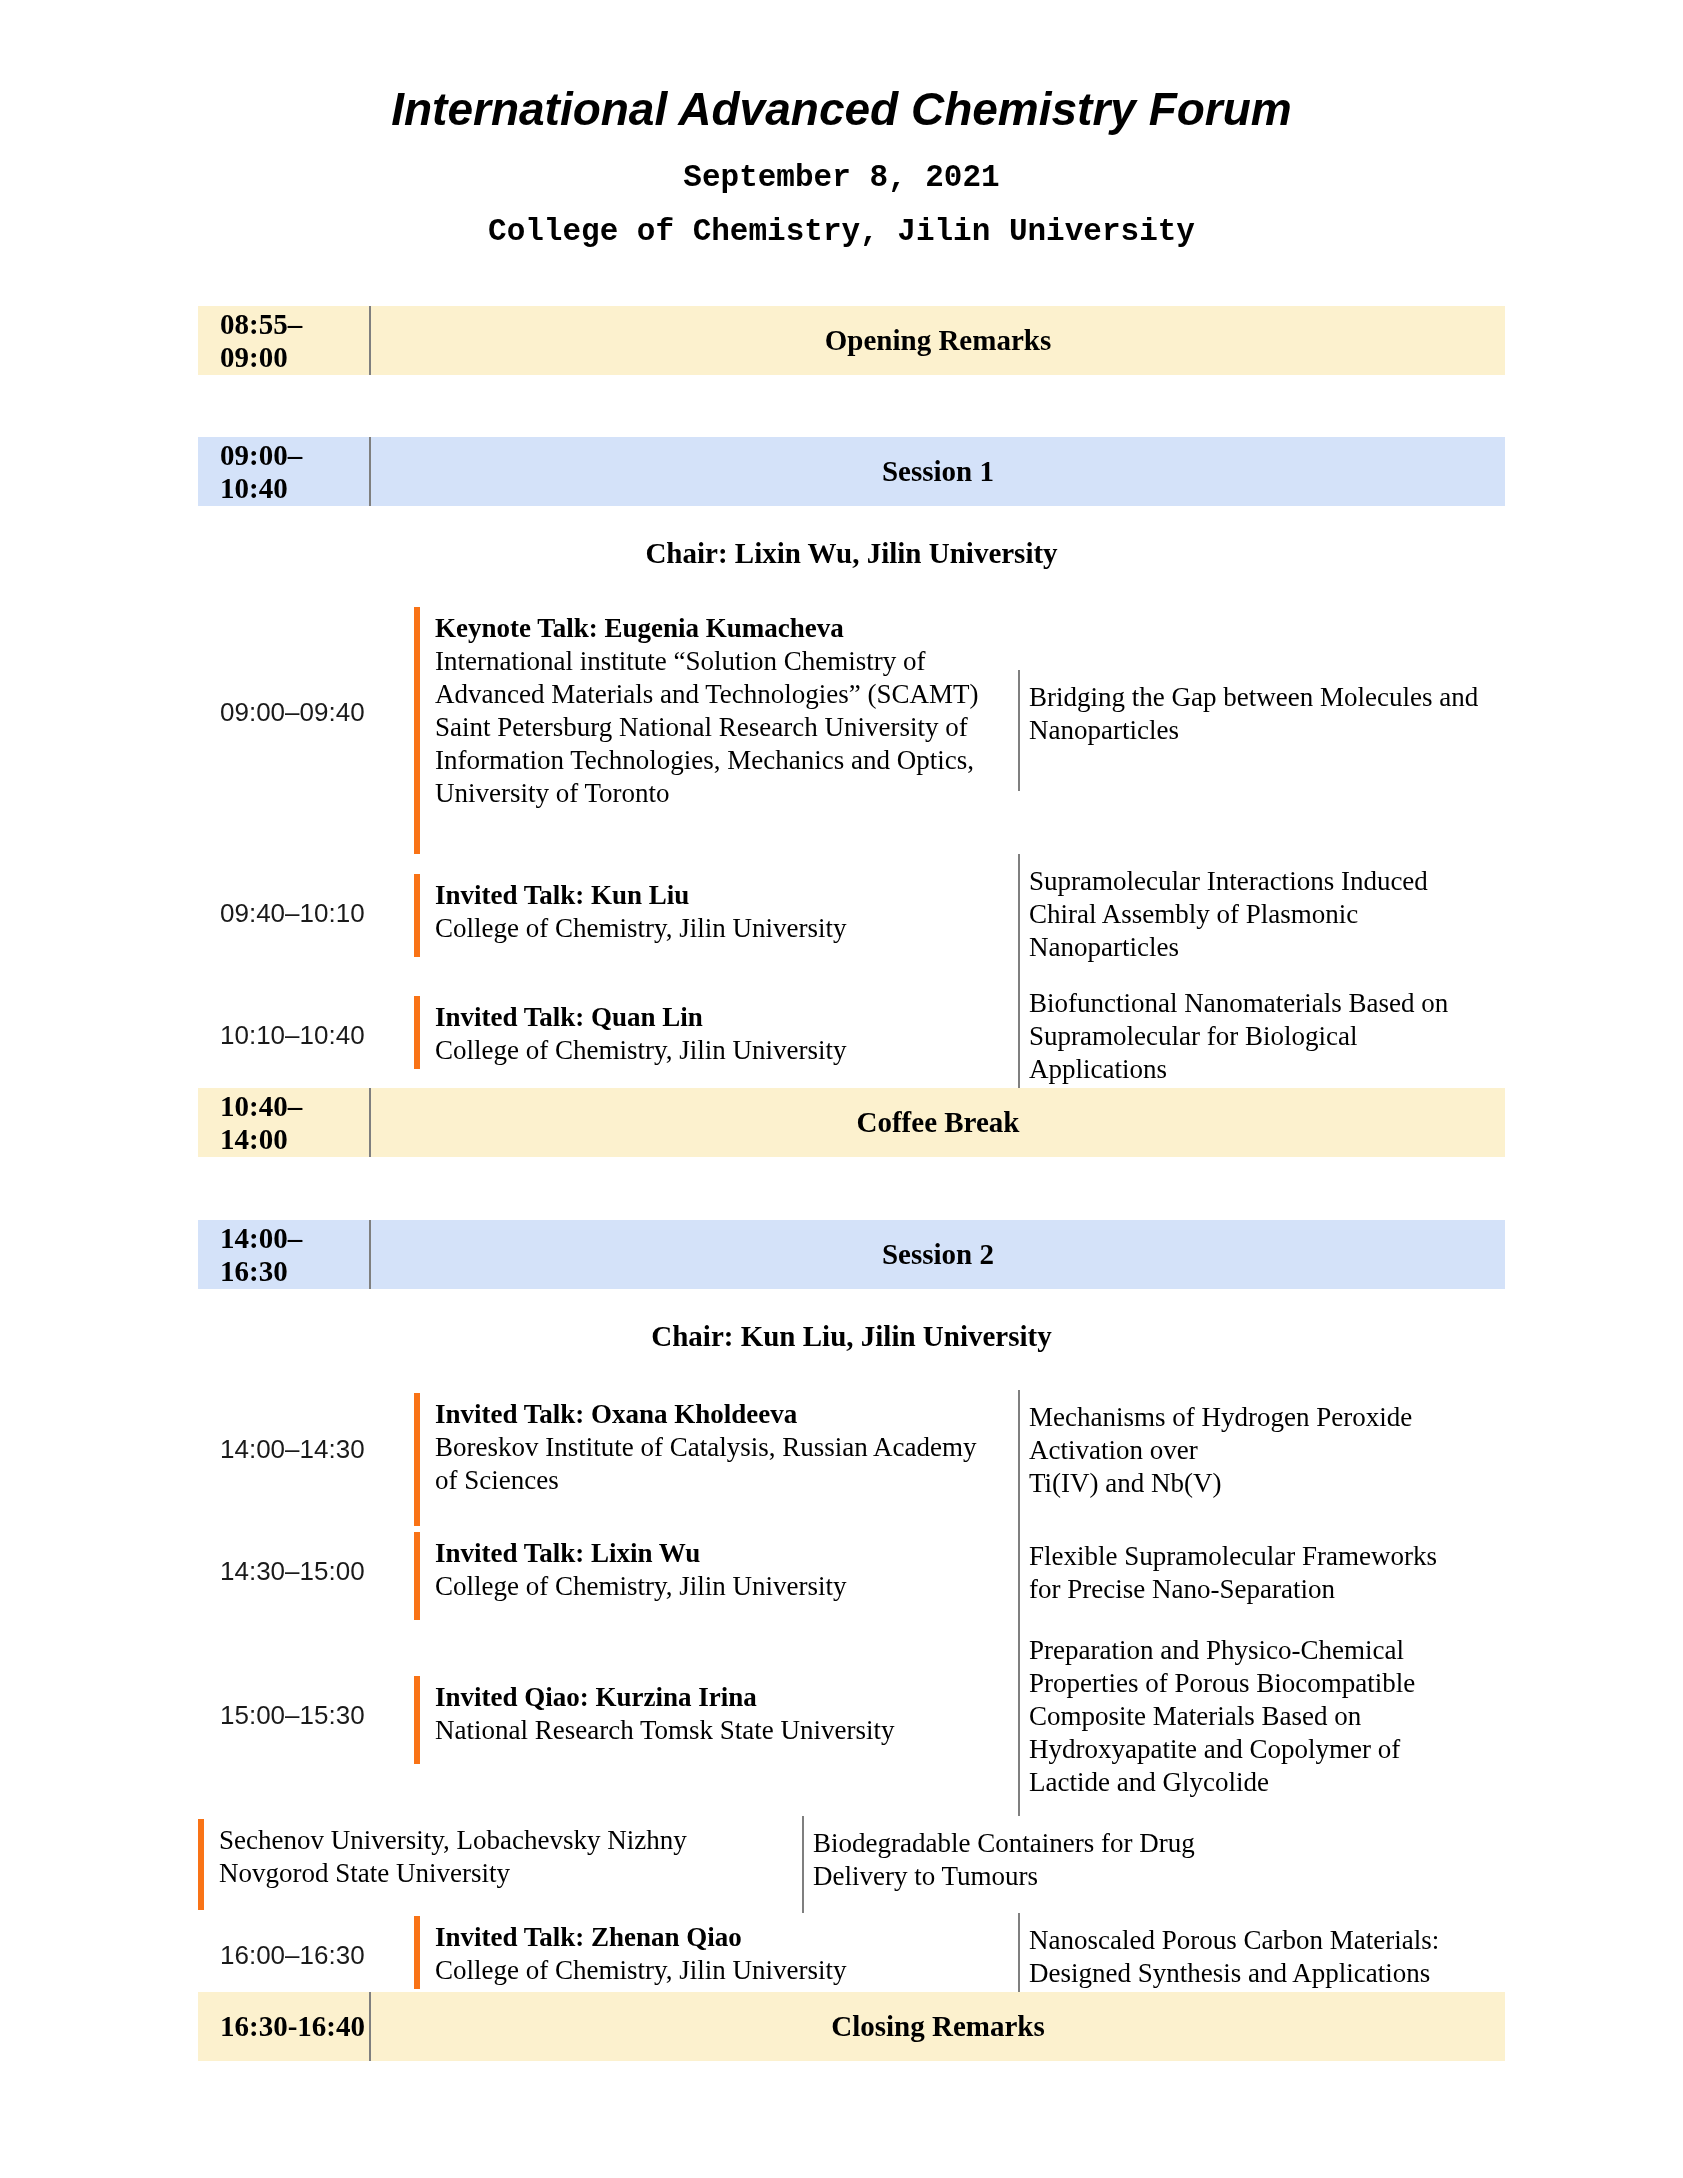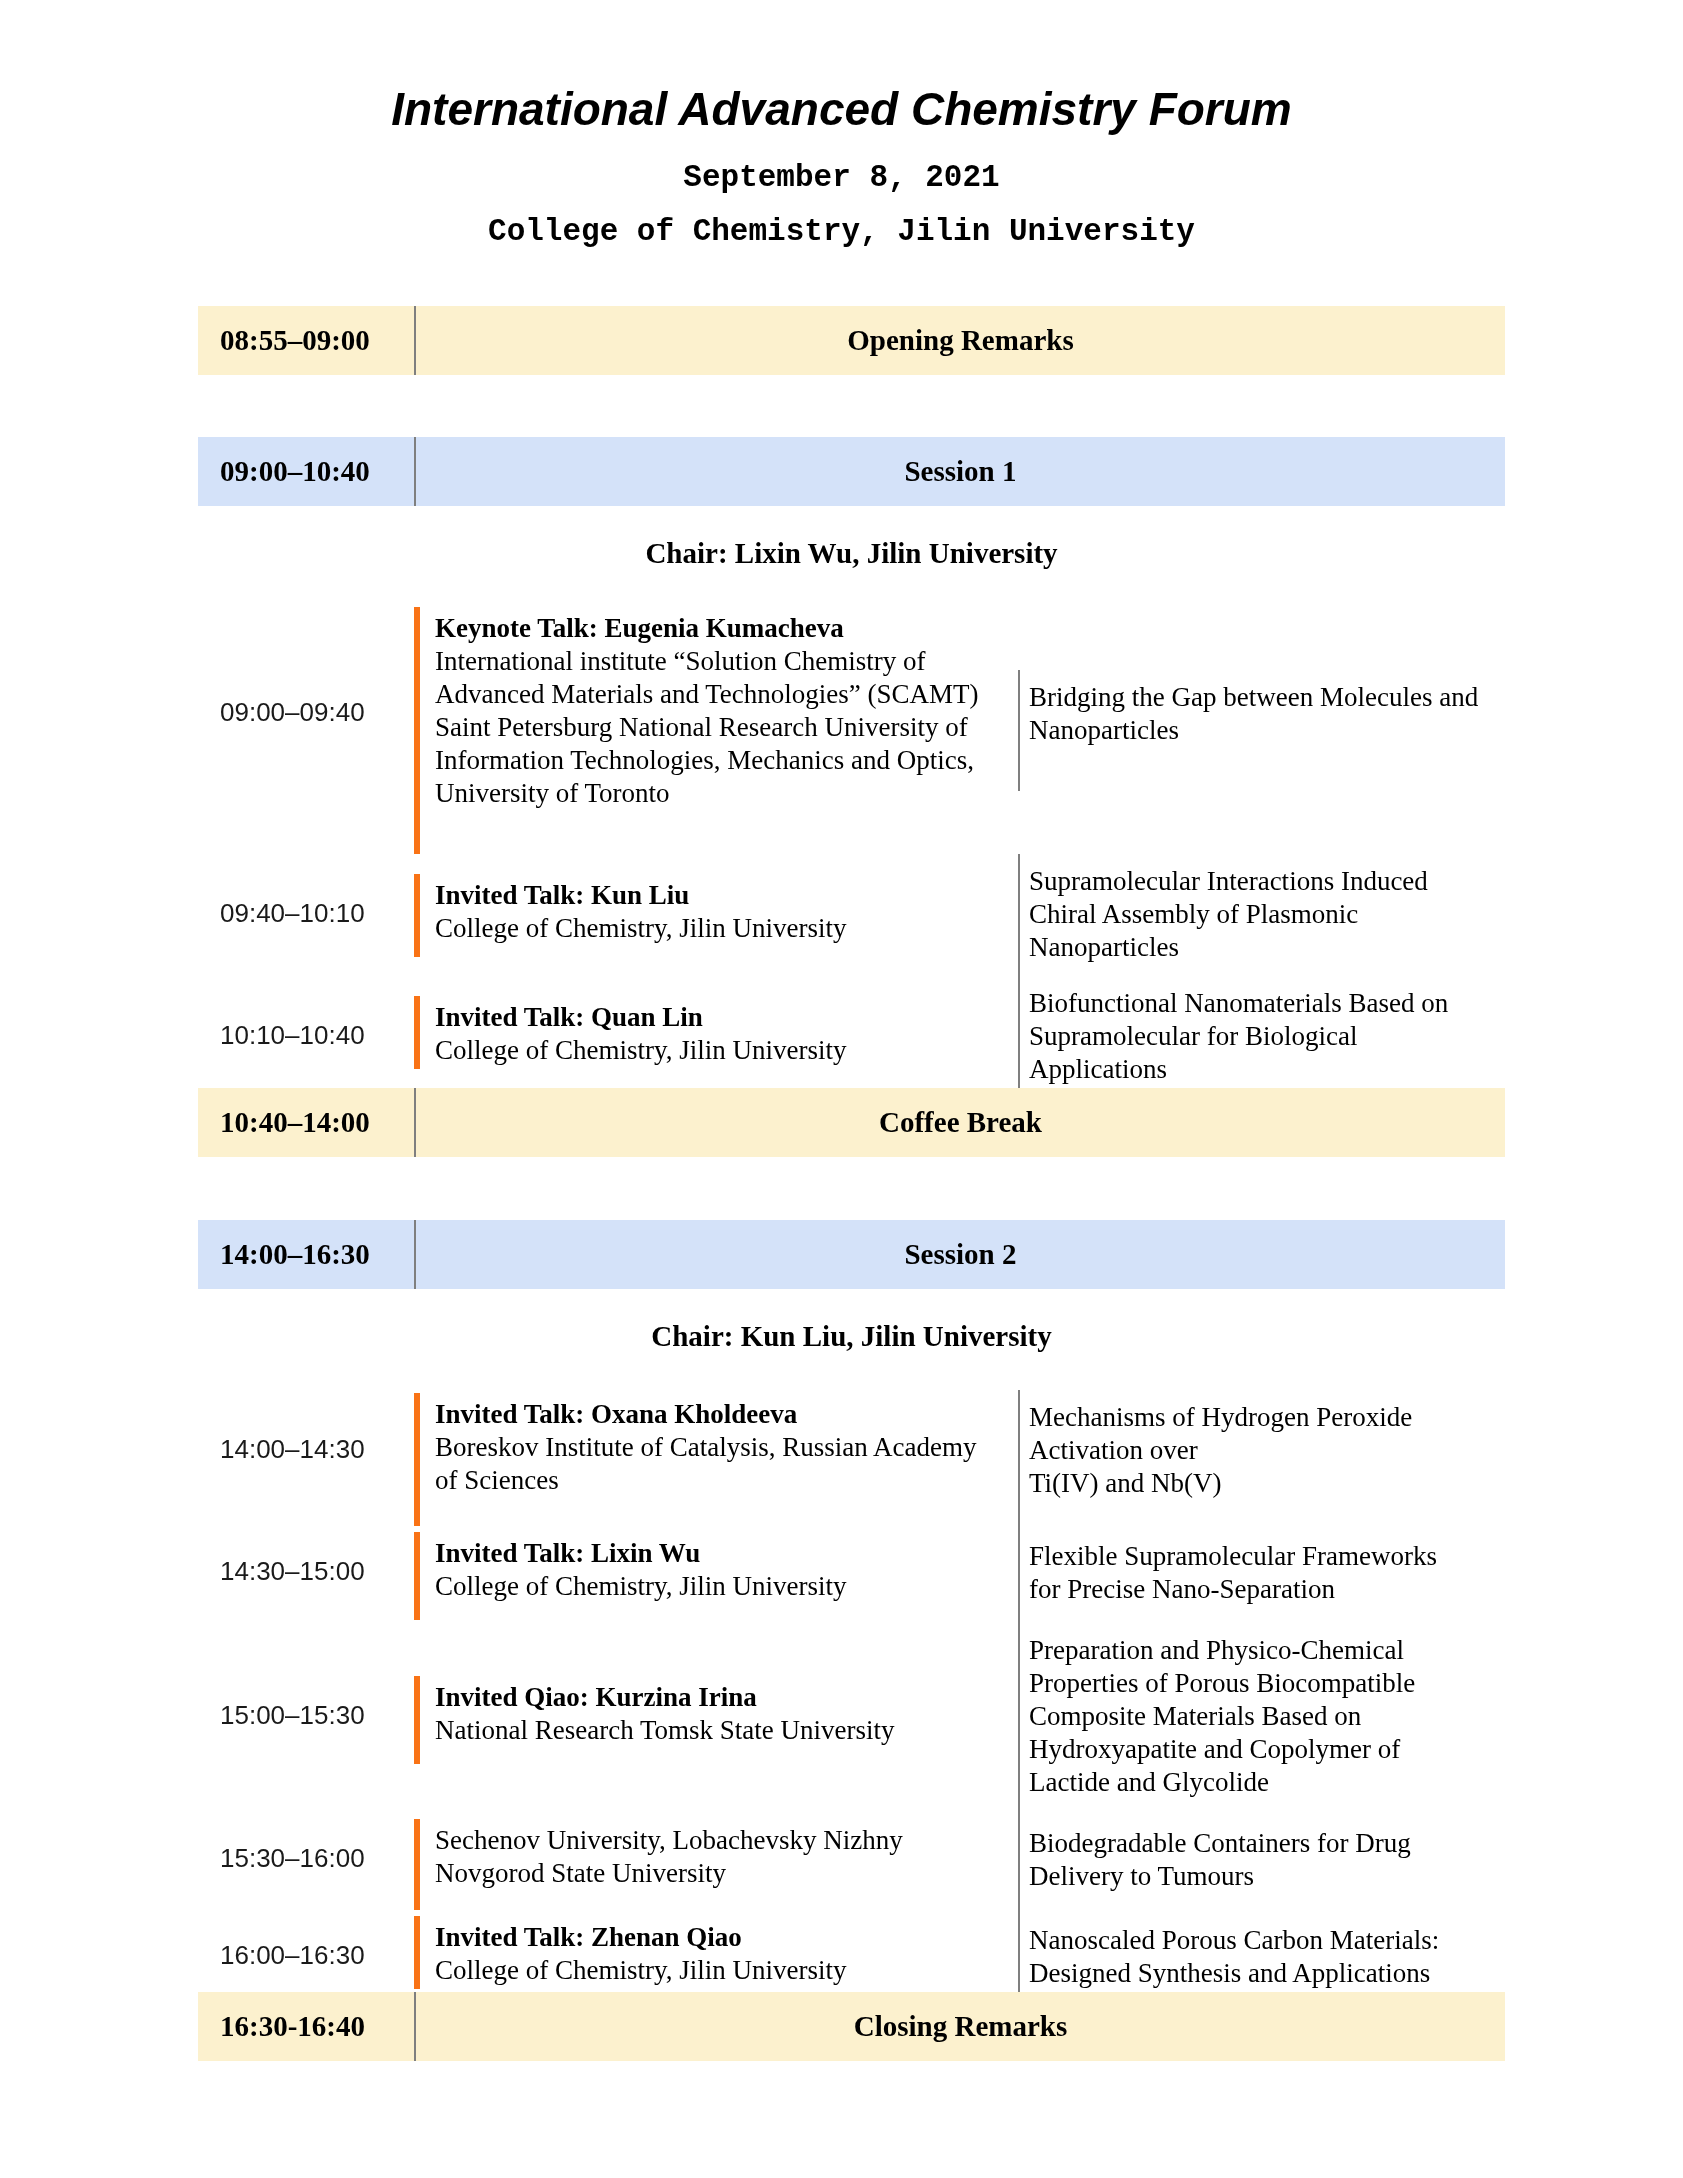--- a/index.html
+++ b/index.html
@@ -17,21 +17,21 @@
     font-family:Liberation Mono, monospace;font-weight:bold;
     font-size:31px;line-height:1.15;margin:16px 0 18px 0;
   }
   .subtitle.venue{margin-bottom:57px;}
   .program{margin:0 178px 0 198px;width:1307px;}
   
   .bar{display:flex;align-items:stretch;height:69px;}
   .bar.yellow{background:#FCF1CE;}
   .bar.blue{background:#D4E2F9;margin-top:24px;}
   .bar-time{
-    width:216px;box-sizing:border-box;padding-left:22px;
+    width:171px;box-sizing:border-box;padding-left:22px;
     display:flex;align-items:center;
     font-weight:bold;font-size:29px;
   }
   .bar-label{
     flex:1;border-left:2px solid #7f7f7f;
     display:flex;align-items:center;justify-content:center;
     font-weight:bold;font-size:29px;
   }
   .gap38{height:38px;}
   .gap39{height:39px;}
@@ -171,21 +171,20 @@
           <div class="pre">National Research Tomsk State University</div>
         </div>
         <div class="t-title pre">Preparation and Physico-Chemical
 Properties of Porous Biocompatible
 Composite Materials Based on
 Hydroxyapatite and Copolymer of
 Lactide and Glycolide</div>
       </div>
 
       <div class="talk-row r-pb20">
-        <div class="t-time">15:30–16:00</div>
         <div class="t-main">
           <div class="pre">Sechenov University, Lobachevsky Nizhny
 Novgorod State University</div>
         </div>
         <div class="t-title pre">Biodegradable Containers for Drug
 Delivery to Tumours</div>
       </div>
 
       <div class="talk-row r-pb0">
         <div class="t-time">16:00–16:30</div>

